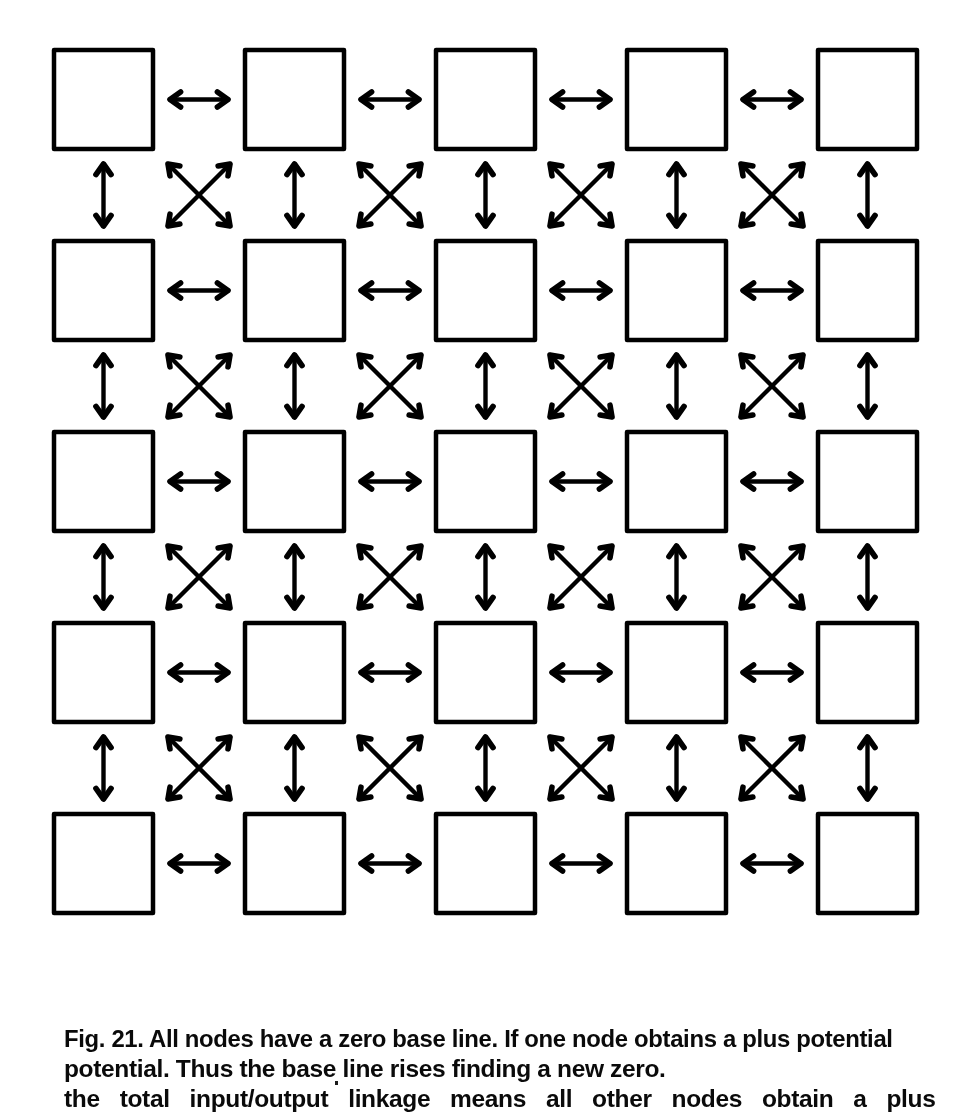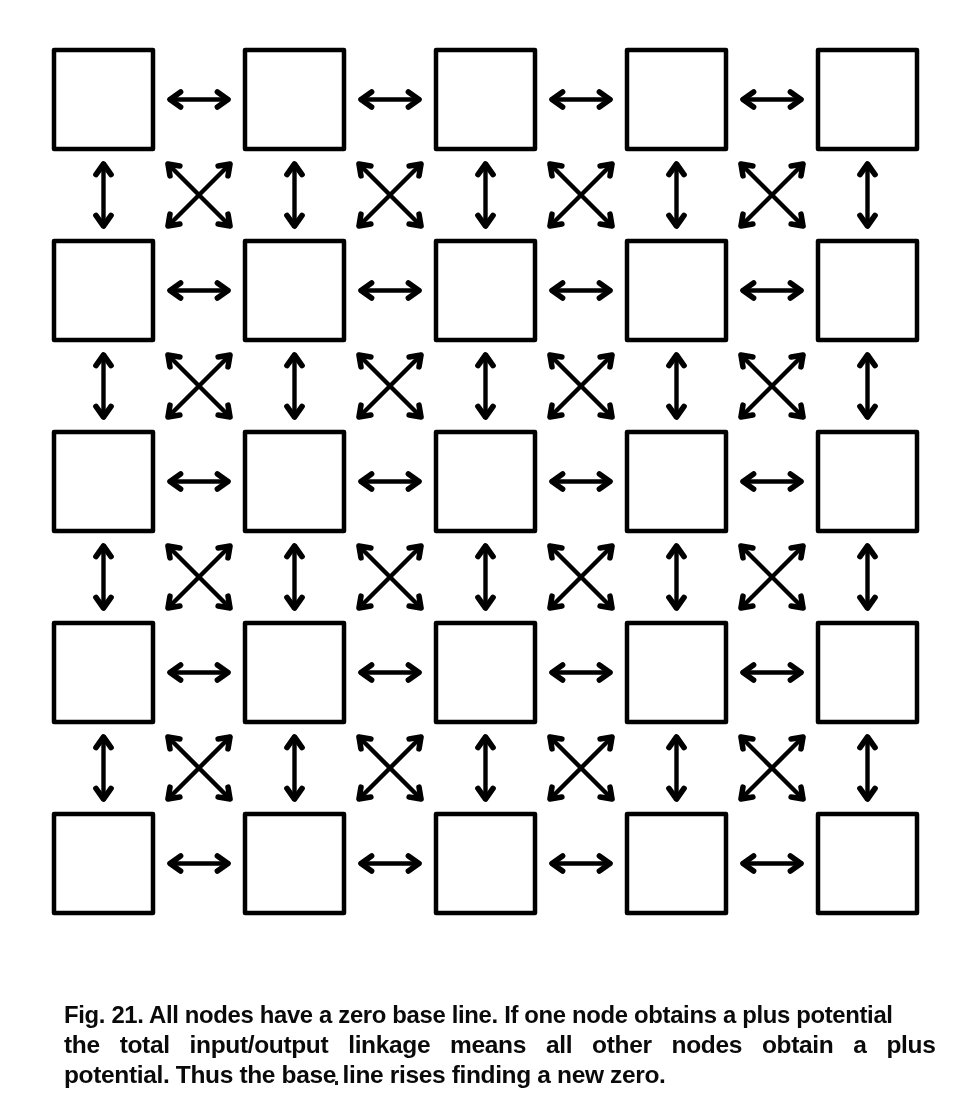--- a/index.html
+++ b/index.html
@@ -31,21 +31,21 @@
     top: 0;
     width: 974px;
     height: 950px;
     display: block;
   }
 
   
   #caption {
     position: absolute;
     left: 64px;
-    top: 1000px;
+    top: 1024px;
     width: 848px;
   }
   .caption-line {
     display: block;
     font-family: "Liberation Sans", sans-serif;
     font-weight: bold;
     font-size: 24.5px;
     line-height: 30px;
     letter-spacing: -0.35px;
     color: #0a0a0a;
@@ -481,17 +481,17 @@
           <line x1="803" y1="737" x2="741" y2="799" stroke="#000000" stroke-width="4.4" stroke-linecap="round"></line>
         </g>
         <path d="M 752.84 797.02 L 741.00 799.00 L 742.98 787.16" fill="none" stroke="#000000" stroke-width="5.6" stroke-linecap="round" stroke-linejoin="round"></path>
         <path d="M 791.16 738.98 L 803.00 737.00 L 801.02 748.84" fill="none" stroke="#000000" stroke-width="5.6" stroke-linecap="round" stroke-linejoin="round"></path>
       </g>
   </svg>
 </div>
 
 <div id="caption">
   <span class="caption-line justify-1">Fig. 21. All nodes have a zero base line. If one node obtains a plus potential</span>
+  <span class="caption-line justify-3">potential. Thus the base line rises finding a new zero.</span>
   <span class="caption-line justify-2">the total input/output linkage means all other nodes obtain a plus</span>
-  <span class="caption-line justify-3">potential. Thus the base line rises finding a new zero.</span>
 </div>
 
 <div class="speck" style="left:335px; top:1081px;"></div>
 
 </body></html>

